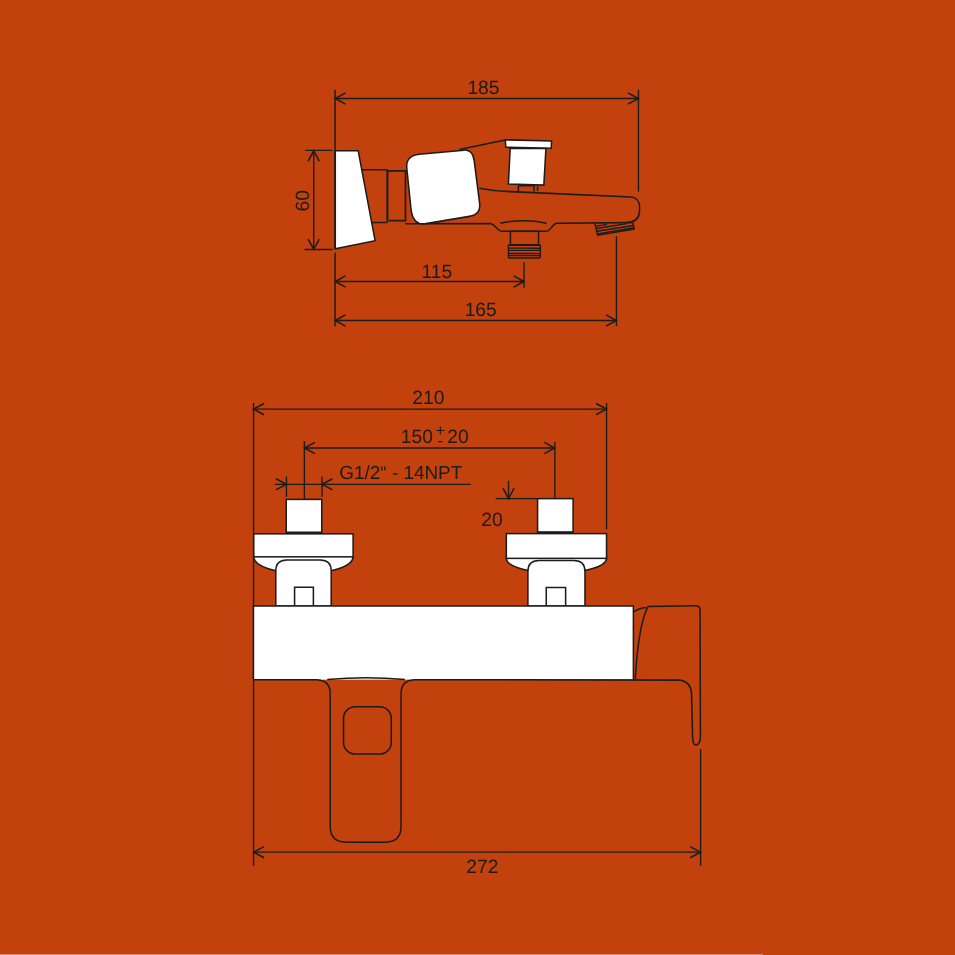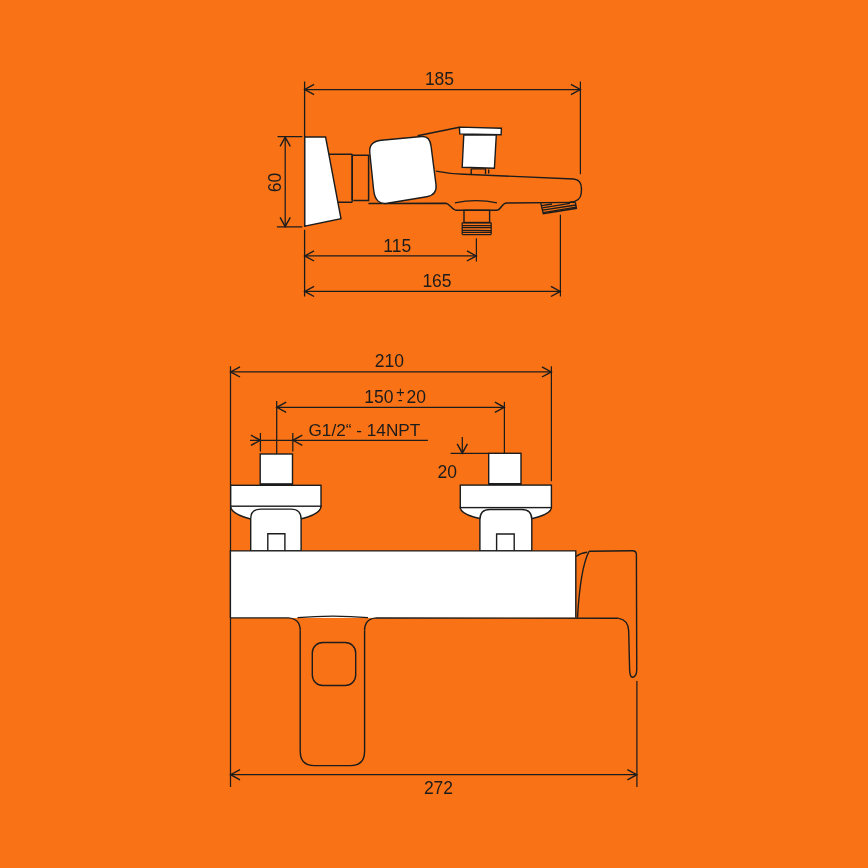--- a/index.html
+++ b/index.html
@@ -1,16 +1,16 @@
 <!DOCTYPE html>
 <html><head>
 <meta charset="utf-8">
 <style>
   html,body{margin:0;padding:0;background:#ffffff;}
-  .wrap{width:868px;height:868px;position:relative;background:#f97316;}
+  .wrap{width:868px;height:868px;position:relative;background:#c2410c;}
   svg{display:block;}
   text{font-family:"Liberation Sans",sans-serif;fill:#1c1c1c;stroke:none;}
 </style>
 </head>
 <body>
 <div class="wrap">
 <svg width="868" height="868" viewBox="0 0 868 868" fill="none" stroke="#1c1c1c" stroke-width="1.4" stroke-linecap="butt">
 
 <path d="M304.6,81.5 V226.4 M304.6,229.8 V296.5" stroke-width="1.3"></path>
 

